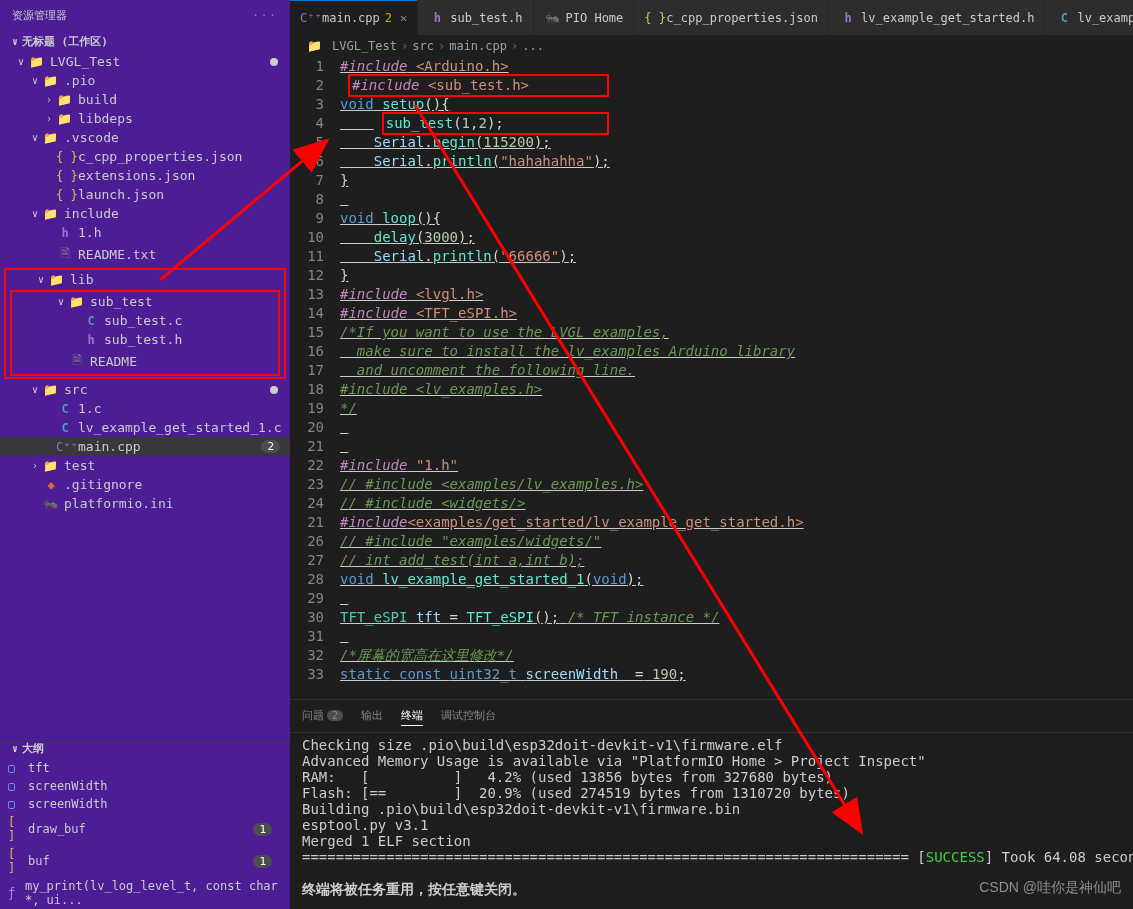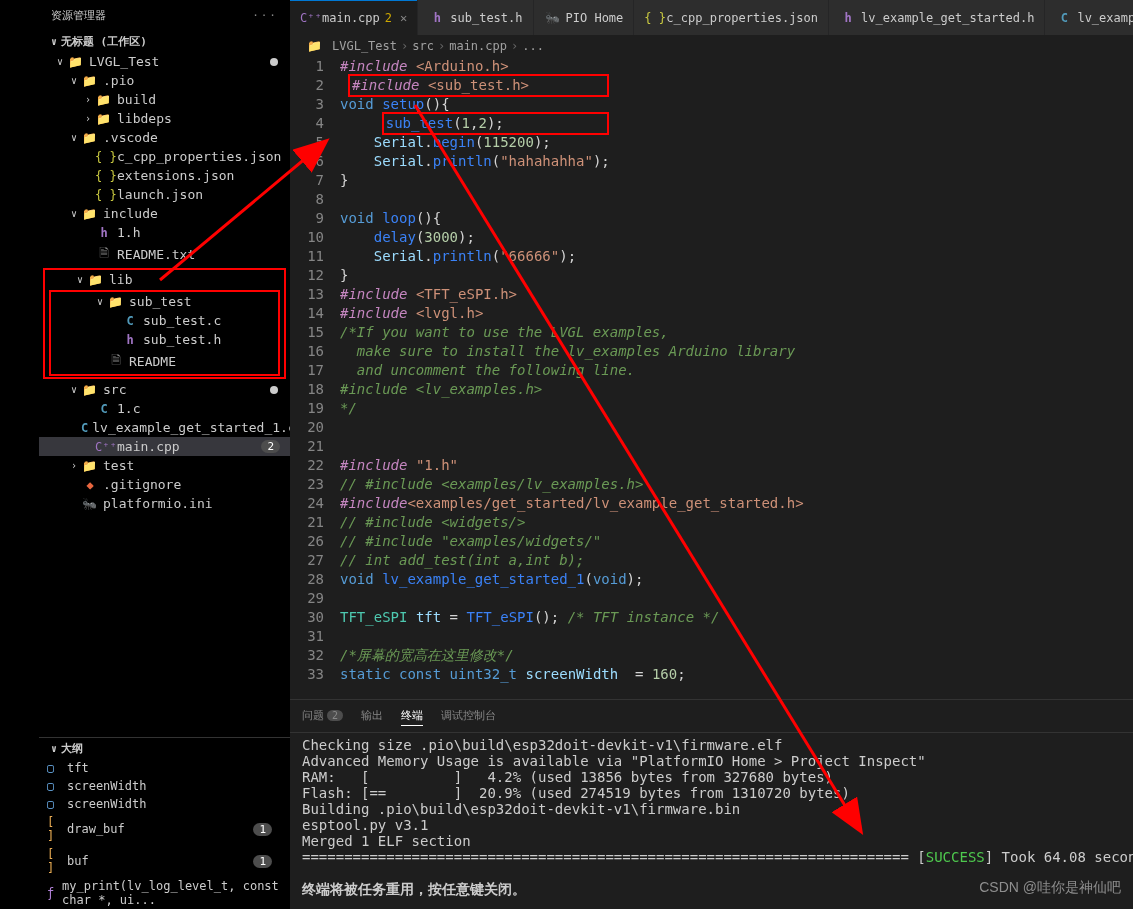--- a/index.html
+++ b/index.html
@@ -9,25 +9,24 @@
   color: #cccccc;
   font-size: 13px;
   width: 1133px;
   height: 909px;
   overflow: hidden;
   position: relative;
 }
 .container { display: flex; height: 100%; }
 .sidebar {
   width: 290px;
-  background: #000000;
+  background: #4c1d95;
   display: flex;
   flex-direction: column;
   overflow: hidden;
-  padding-left: 39px;
 }
 .sidebar-header {
   padding: 8px 12px;
   font-size: 11px;
   color: #cccccc;
   display: flex;
   justify-content: space-between;
   align-items: center;
 }
 .dots { color: #888; letter-spacing: 2px; }
@@ -91,26 +90,26 @@
 .editor {
   flex: 1; display: flex; overflow: hidden;
   font-family: Consolas, monospace; font-size: 14px; line-height: 19px;
 }
 .gutter {
   width: 50px; text-align: right; color: #858585;
   padding-right: 16px; user-select: none;
 }
 .gutter div { height: 19px; }
 .code { flex: 1; position: relative; }
-.code-line { height: 19px; white-space: pre; }
+.code-line { height: 19px; white-space: pre; text-decoration: underline; }
 .k-include { color: #c586c0; font-style: italic; }
 .k-string { color: #ce9178; }
 .k-keyword { color: #569cd6; }
 .k-type { color: #569cd6; }
-.k-func { color: #3b82f6; }
+.k-func { color: #5eead4; }
 .k-num { color: #b5cea8; }
 .k-comment { color: #6a9955; font-style: italic; }
 .k-var { color: #9cdcfe; }
 .k-obj { color: #4ec9b0; }
 .k-punct { color: #d4d4d4; }
 .red-code-box {
   border: 2px solid #ff0000; display: inline-block;
   padding: 0 2px; margin: -2px 8px;
 }
 .terminal-panel {
@@ -404,41 +403,41 @@
           <div class="code-line"><span class="k-keyword">void</span> <span class="k-func">setup</span><span class="k-punct">(){</span></div>
           <div class="code-line">    <span class="red-code-box"><span class="k-func">sub_test</span><span class="k-punct">(</span><span class="k-num">1</span><span class="k-punct">,</span><span class="k-num">2</span><span class="k-punct">);</span>&nbsp;&nbsp;&nbsp;&nbsp;&nbsp;&nbsp;&nbsp;&nbsp;&nbsp;&nbsp;&nbsp;&nbsp;</span></div>
           <div class="code-line">    <span class="k-var">Serial</span><span class="k-punct">.</span><span class="k-func">begin</span><span class="k-punct">(</span><span class="k-num">115200</span><span class="k-punct">);</span></div>
           <div class="code-line">    <span class="k-var">Serial</span><span class="k-punct">.</span><span class="k-func">println</span><span class="k-punct">(</span><span class="k-string">"hahahahha"</span><span class="k-punct">);</span></div>
           <div class="code-line"><span class="k-punct">}</span></div>
           <div class="code-line">&nbsp;</div>
           <div class="code-line"><span class="k-keyword">void</span> <span class="k-func">loop</span><span class="k-punct">(){</span></div>
           <div class="code-line">    <span class="k-func">delay</span><span class="k-punct">(</span><span class="k-num">3000</span><span class="k-punct">);</span></div>
           <div class="code-line">    <span class="k-var">Serial</span><span class="k-punct">.</span><span class="k-func">println</span><span class="k-punct">(</span><span class="k-string">"66666"</span><span class="k-punct">);</span></div>
           <div class="code-line"><span class="k-punct">}</span></div>
+          <div class="code-line"><span class="k-include">#include</span> <span class="k-string">&lt;lvgl.h&gt;</span></div>
           <div class="code-line"><span class="k-include">#include</span> <span class="k-string">&lt;TFT_eSPI.h&gt;</span></div>
-          <div class="code-line"><span class="k-include">#include</span> <span class="k-string">&lt;lvgl.h&gt;</span></div>
           <div class="code-line"><span class="k-comment">/*If you want to use the LVGL examples,</span></div>
           <div class="code-line"><span class="k-comment">  make sure to install the lv_examples Arduino library</span></div>
           <div class="code-line"><span class="k-comment">  and uncomment the following line.</span></div>
           <div class="code-line"><span class="k-comment">#include &lt;lv_examples.h&gt;</span></div>
           <div class="code-line"><span class="k-comment">*/</span></div>
           <div class="code-line">&nbsp;</div>
           <div class="code-line">&nbsp;</div>
           <div class="code-line"><span class="k-include">#include</span> <span class="k-string">"1.h"</span></div>
           <div class="code-line"><span class="k-comment">// #include &lt;examples/lv_examples.h&gt;</span></div>
+          <div class="code-line"><span class="k-comment">// #include &lt;widgets/&gt;</span></div>
           <div class="code-line"><span class="k-include">#include</span><span class="k-string">&lt;examples/get_started/lv_example_get_started.h&gt;</span></div>
-          <div class="code-line"><span class="k-comment">// #include &lt;widgets/&gt;</span></div>
           <div class="code-line"><span class="k-comment">// #include "examples/widgets/"</span></div>
           <div class="code-line"><span class="k-comment">// int add_test(int a,int b);</span></div>
           <div class="code-line"><span class="k-keyword">void</span> <span class="k-func">lv_example_get_started_1</span><span class="k-punct">(</span><span class="k-keyword">void</span><span class="k-punct">);</span></div>
           <div class="code-line">&nbsp;</div>
           <div class="code-line"><span class="k-obj">TFT_eSPI</span> <span class="k-var">tft</span> <span class="k-punct">=</span> <span class="k-func">TFT_eSPI</span><span class="k-punct">();</span> <span class="k-comment">/* TFT instance */</span></div>
           <div class="code-line">&nbsp;</div>
           <div class="code-line"><span class="k-comment">/*屏幕的宽高在这里修改*/</span></div>
-          <div class="code-line"><span class="k-keyword">static</span> <span class="k-keyword">const</span> <span class="k-type">uint32_t</span> <span class="k-var">screenWidth</span>  <span class="k-punct">=</span> <span class="k-num">160</span><span class="k-punct">;</span></div>
+          <div class="code-line"><span class="k-keyword">static</span> <span class="k-keyword">const</span> <span class="k-type">uint32_t</span> <span class="k-var">screenWidth</span>  <span class="k-punct">=</span> <span class="k-num">190</span><span class="k-punct">;</span></div>
         </div>
     </div>
     <div class="terminal-panel">
       <div class="terminal-tabs" id="term-tabs">
           <div class="term-tab">问题<span class="term-badge">2</span></div>
           <div class="term-tab">输出</div>
           <div class="term-tab active">终端</div>
           <div class="term-tab">调试控制台</div>
         </div>
       <div class="terminal-output" id="term-out">Checking size .pio\build\esp32doit-devkit-v1\firmware.elf

